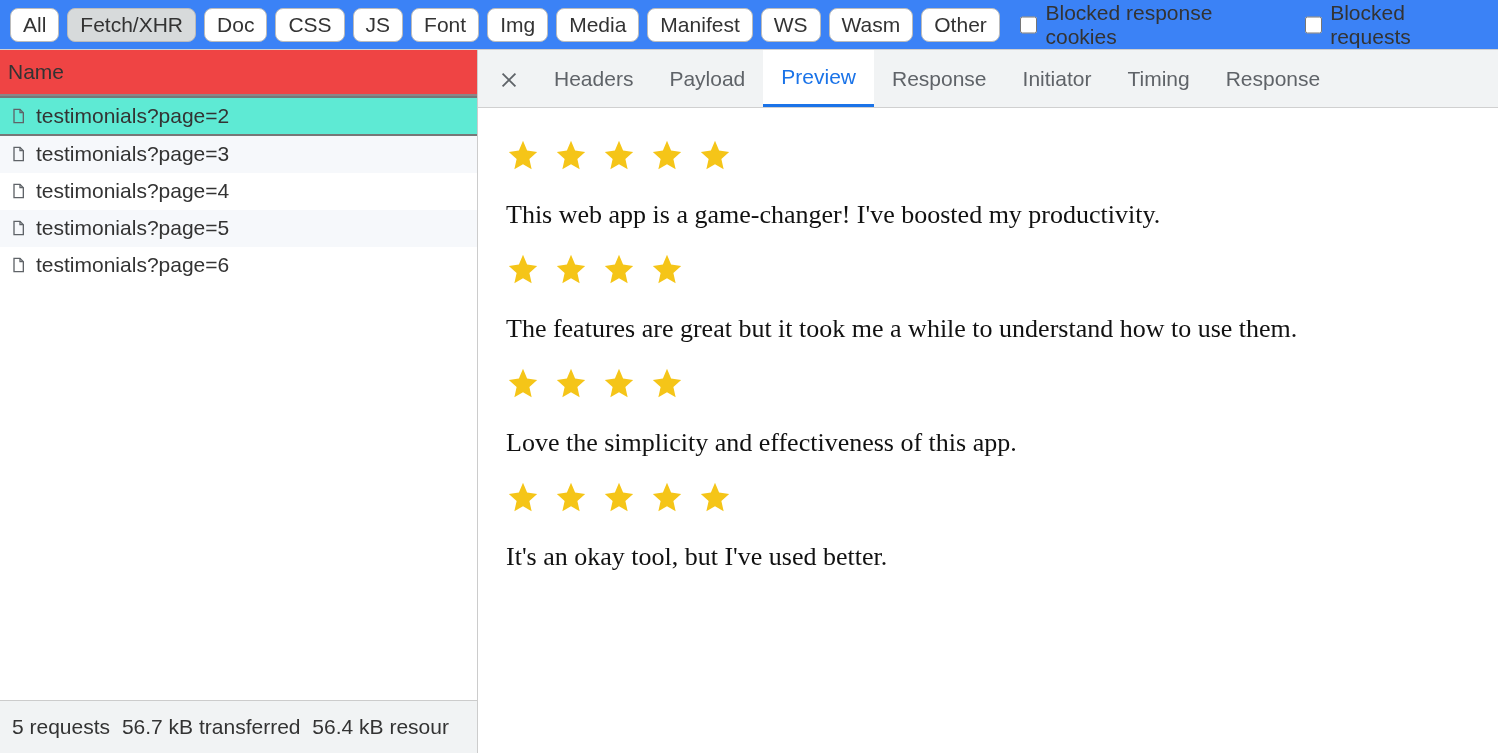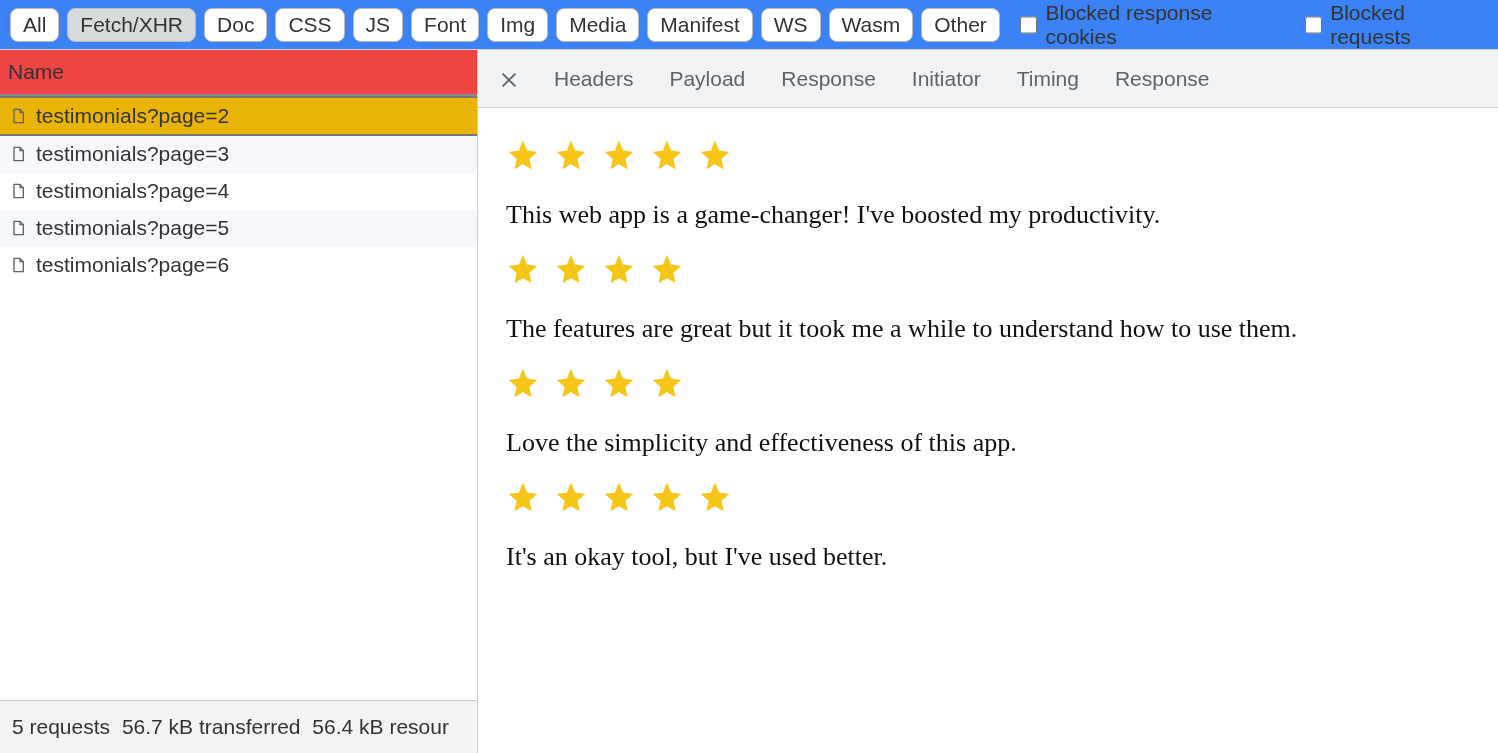--- a/index.html
+++ b/index.html
@@ -32,21 +32,21 @@
   }
   .req-list { flex: 1; overflow: auto; }
   .req-row {
     display: flex; align-items: center; gap: 10px;
     padding: 6px 10px; font-size: 21px; color: #333;
     cursor: pointer; border-bottom: 1px solid transparent;
   }
   .req-row:nth-child(even) { background: #f6f8fb; }
   .req-row:nth-child(odd) { background: #fff; }
   .req-row.selected {
-    background: #eab308; border-top: 2px solid #777; border-bottom: 2px solid #777;
+    background: #5eead4; border-top: 2px solid #777; border-bottom: 2px solid #777;
   }
   .file-icon { width: 16px; height: 20px; flex-shrink: 0; }
   .file-icon svg { width: 100%; height: 100%; }
   
   .status-bar {
     padding: 14px 12px; font-size: 21px; color: #333;
     background: #f1f3f4; border-top: 1px solid #ccc;
     white-space: nowrap; overflow: hidden;
   }
   .status-bar span { margin-right: 6px; }
@@ -161,20 +161,21 @@
   <div class="right">
     <div class="detail-tabs">
       <div class="close-btn">
         <svg viewBox="0 0 24 24" width="22" height="22" stroke="#5f6368" stroke-width="2" fill="none">
           <line x1="5" y1="5" x2="19" y2="19"></line>
             <line x1="19" y1="5" x2="5" y2="19"></line>
         </svg>
       </div>
       <div class="dtab">Headers</div>
         <div class="dtab">Payload</div>
+        <div class="dtab active">Preview</div>
         <div class="dtab">Response</div>
         <div class="dtab">Initiator</div>
         <div class="dtab">Timing</div>
         <div class="dtab">Response</div>
     </div>
     <div class="preview" id="preview">
         <div class="testimonial">
           <div class="stars">
             <span class="star">
               <svg viewBox="0 0 24 24" fill="currentColor">

